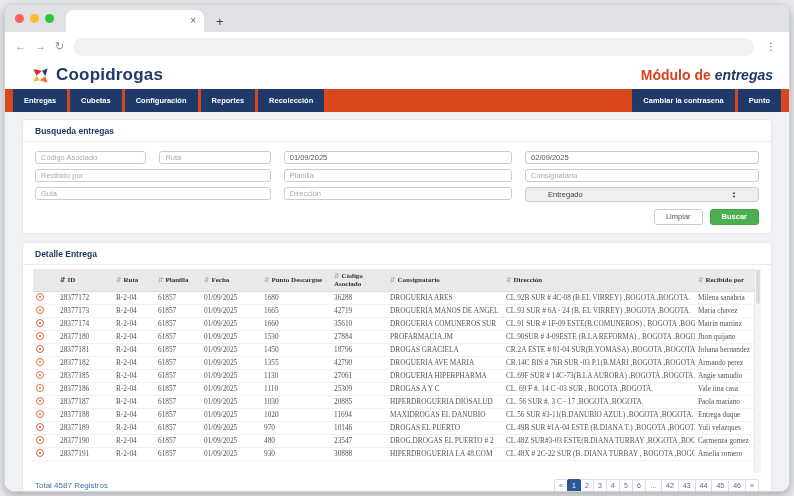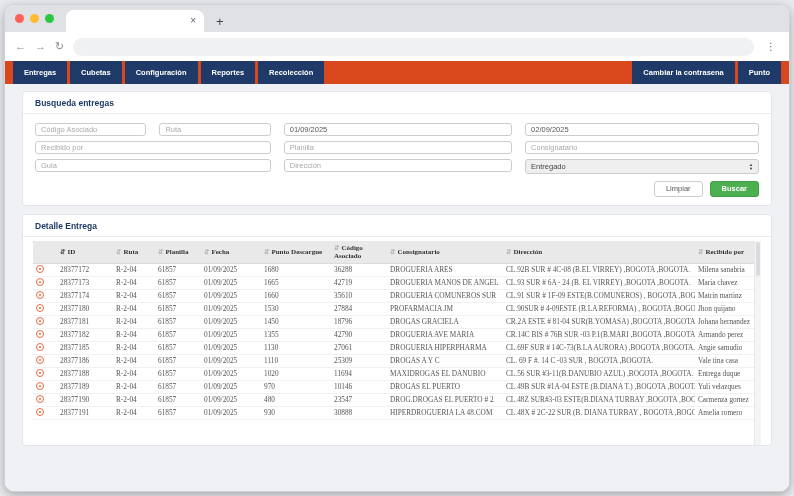--- a/index.html
+++ b/index.html
@@ -38,21 +38,21 @@
   .content{flex:1;background:#eff1f4;padding:7px 17px;overflow:hidden;}
   .card{background:#fff;border:1px solid #e3e5e9;border-radius:4px;margin-bottom:8px;box-sizing:border-box;}
   .card-title{font-size:8.5px;font-weight:700;color:#1e3a66;padding:6px 12px 5px;border-bottom:1px solid #ececec;}
   
   .form{display:grid;grid-template-columns:1fr 1fr 2.05fr 2.1fr;gap:5px 13px;padding:9px 12px 8px;}
   .fld{height:13px;border:1px solid #ccc;border-radius:3px;font-size:7.5px;padding:0 5px;color:#555;
     font-family:inherit;box-sizing:border-box;width:100%;background:#fff;outline:none;}
   .fld::placeholder{color:#a9a9a9;}
   .span2{grid-column:1 / 3;}
   .sel{height:13px;border:1px solid #ccc;border-radius:3px;background:#efefef;font-size:7.5px;color:#444;
-    display:flex;align-items:center;padding:0 5px;justify-content:space-between;}
+    display:flex;align-items:center;padding:0 22px;justify-content:space-between;}
   .sel-arrows{display:flex;flex-direction:column;font-size:4px;line-height:3.6px;color:#333;}
   .form-btns{grid-column:1 / -1;display:flex;justify-content:flex-end;gap:7px;padding-top:2px;}
   .btn{font-size:7.5px;font-family:Liberation Sans, sans-serif;border-radius:3px;padding:3px 11px;line-height:1;cursor:default;}
   .btn.ghost{background:#fff;border:1px solid #ccc;color:#555;}
   .btn.green{background:#4caf50;border:1px solid #43a047;color:#fff;font-weight:700;}
   
   .table-wrap{position:relative;height:204px;overflow:hidden;margin:4px 10px 0;}
   .fake-scroll{position:absolute;top:0;right:0;bottom:0;width:6px;background:#f3f4f6;border-left:1px solid #e7e8ea;}
   .fake-scroll .thumb{position:absolute;top:1px;right:1px;width:4px;height:34px;background:#d9dbde;border-radius:2px;}
   table{width:calc(100% - 7px);border-collapse:collapse;table-layout:fixed;font-family:Liberation Serif, serif;}
@@ -100,20 +100,33 @@
     </div>
 
     <div class="addressbar">
       <span class="nav-ic">←</span>
       <span class="nav-ic">→</span>
       <span class="nav-ic">↻</span>
       <div class="urlpill"></div>
       <span class="kebab">⋮</span>
     </div>
 
+    <div class="brandbar">
+      <svg class="logo" viewBox="0 0 24 24">
+        <path d="M3 4 L14 6 L7 12 Z" fill="#d7282f"></path>
+        <path d="M14 6 L21 3 L18 13 Z" fill="#1e3a66"></path>
+        <path d="M18 13 L21 21 L11 18 Z" fill="#e87722"></path>
+        <path d="M11 18 L3 20 L7 12 Z" fill="#f3b229"></path>
+      </svg>
+      <span class="brandname">Coopidrogas</span>
+      <span class="module-title">
+        <span class="pfx">Módulo de</span>
+        <span class="sfx">entregas</span>
+      </span>
+    </div>
 
     <div class="navbar">
       <div class="nav-menu">
           <div class="nav-btn">Entregas</div>
           <div class="nav-btn">Cubetas</div>
           <div class="nav-btn">Configuración</div>
           <div class="nav-btn">Reportes</div>
           <div class="nav-btn">Recolección</div>
         </div>
       <div class="nav-right">
@@ -263,20 +276,32 @@
                   <td>61857</td>
                   <td>01/09/2025</td>
                   <td>1110</td>
                   <td>25309</td>
                   <td>DROGAS A Y C</td>
                   <td>CL. 69 F #. 14 C -03 SUR , BOGOTA ,BOGOTA.</td>
                   <td>Vale tina casa</td>
                 </tr>
                 <tr>
                   <td><span class="icon-history"></span></td>
+                  <td>28377187</td>
+                  <td>R-2-04</td>
+                  <td>61857</td>
+                  <td>01/09/2025</td>
+                  <td>1030</td>
+                  <td>20885</td>
+                  <td>HIPERDROGUERIA DIOSALUD</td>
+                  <td>CL. 56 SUR #. 3 C - 17 ,BOGOTA ,BOGOTA.</td>
+                  <td>Paola mariano</td>
+                </tr>
+                <tr>
+                  <td><span class="icon-history"></span></td>
                   <td>28377188</td>
                   <td>R-2-04</td>
                   <td>61857</td>
                   <td>01/09/2025</td>
                   <td>1020</td>
                   <td>11694</td>
                   <td>MAXIDROGAS EL DANUBIO</td>
                   <td>CL.56 SUR #3-11(B.DANUBIO AZUL) ,BOGOTA ,BOGOTA.</td>
                   <td>Entrega duque</td>
                 </tr>
@@ -315,18 +340,37 @@
                   <td>HIPERDROGUERIA LA 48.COM</td>
                   <td>CL.48X # 2C-22 SUR (B. DIANA TURBAY , BOGOTA ,BOGOTA.</td>
                   <td>Amelia romero</td>
                 </tr>
               </tbody>
           </table>
           <div class="fake-scroll">
               <div class="thumb"></div>
             </div>
         </div>
+        <div class="table-footer">
+          <span class="total-label">Total 4587 Registros</span>
+          <div class="pagination" id="pagination">
+              <div class="page-btn">«</div>
+              <div class="page-btn active">1</div>
+              <div class="page-btn">2</div>
+              <div class="page-btn">3</div>
+              <div class="page-btn">4</div>
+              <div class="page-btn">5</div>
+              <div class="page-btn">6</div>
+              <div class="page-btn">…</div>
+              <div class="page-btn">42</div>
+              <div class="page-btn">43</div>
+              <div class="page-btn">44</div>
+              <div class="page-btn">45</div>
+              <div class="page-btn">46</div>
+              <div class="page-btn">»</div>
+            </div>
+        </div>
 
       </div>
 
     </div>
   </div>
 </div>
 
 </body></html>

